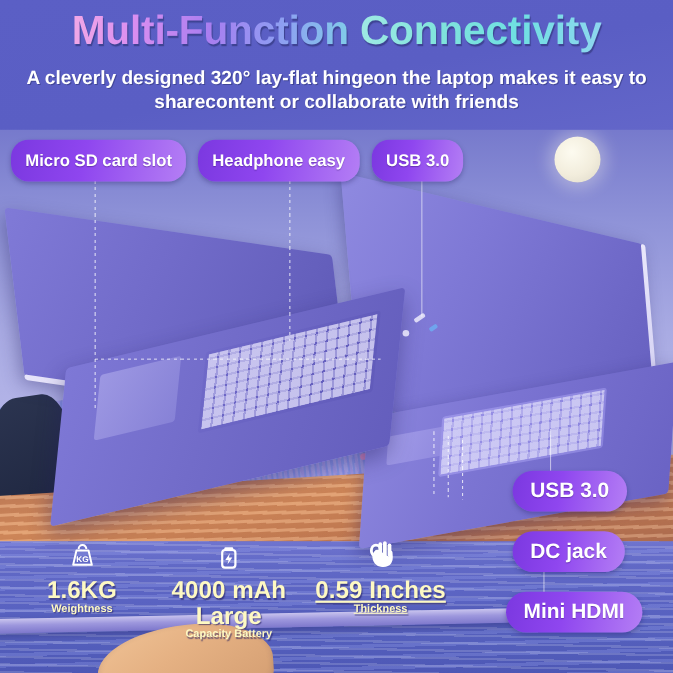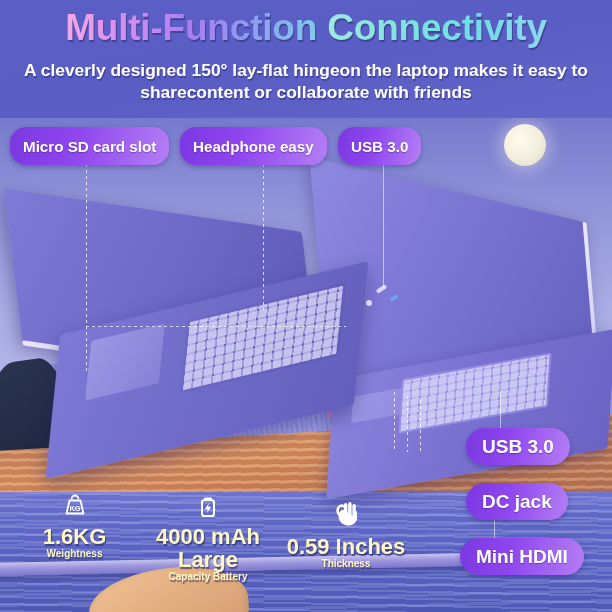--- a/index.html
+++ b/index.html
@@ -204,21 +204,21 @@
     background:linear-gradient(150deg,#f0c396 0%,#e5b183 45%,#d49e72 100%);
     border-radius:58% 44% 12% 10%/70% 58% 24% 20%;
     transform:rotate(-4deg);
     box-shadow:0 -2px 6px rgba(40,30,80,.18) inset;
   }
 
   
   .spec{position:absolute;text-align:center;color:#fef9c3;}
   #sp1{left:12px;top:487px;width:125px;}
   #sp2{left:128px;top:487px;width:160px;}
-  #sp3{left:276px;top:497px;width:140px;}
+  #sp3{left:276px;top:487px;width:140px;text-decoration:underline;}
   .spec .ico{height:38px;display:flex;align-items:center;justify-content:center;}
   .spec .v{font-size:22px;font-weight:bold;line-height:1.05;text-shadow:1px 1.5px 1px rgba(35,30,95,.6);}
   .spec .l{font-size:10px;font-weight:bold;line-height:1.15;text-shadow:1px 1.5px 1px rgba(35,30,95,.6);}
 </style>
 </head>
 <body>
 
 <div id="poster">
 
   <div class="scene">
@@ -305,21 +305,21 @@
           <ellipse cx="12.8" cy="10.6" rx="4.2" ry="5" fill="none" stroke="#ffffff" stroke-width="2.6"></ellipse>
         </g>
       </svg>
     </div>
     <div class="v">0.59 Inches</div>
     <div class="l">Thickness</div>
   </div>
 
   <div class="header">
     <div class="title"><span class="g1">Multi-Function </span><span class="g2">Connectivity</span></div>
-    <div class="subtitle">A cleverly designed 150° lay-flat hingeon the laptop makes it easy to sharecontent or collaborate with friends</div>
+    <div class="subtitle">A cleverly designed 320° lay-flat hingeon the laptop makes it easy to sharecontent or collaborate with friends</div>
   </div>
 
   <div class="badge badge-top" id="b-sd">Micro SD card slot</div>
   <div class="badge badge-top" id="b-hp">Headphone easy</div>
   <div class="badge badge-top" id="b-usb-top">USB 3.0</div>
 
   <div class="badge badge-right" id="b-usb-r">USB 3.0</div>
   <div class="badge badge-right" id="b-dc">DC jack</div>
   <div class="badge badge-right" id="b-hdmi">Mini HDMI</div>
 

